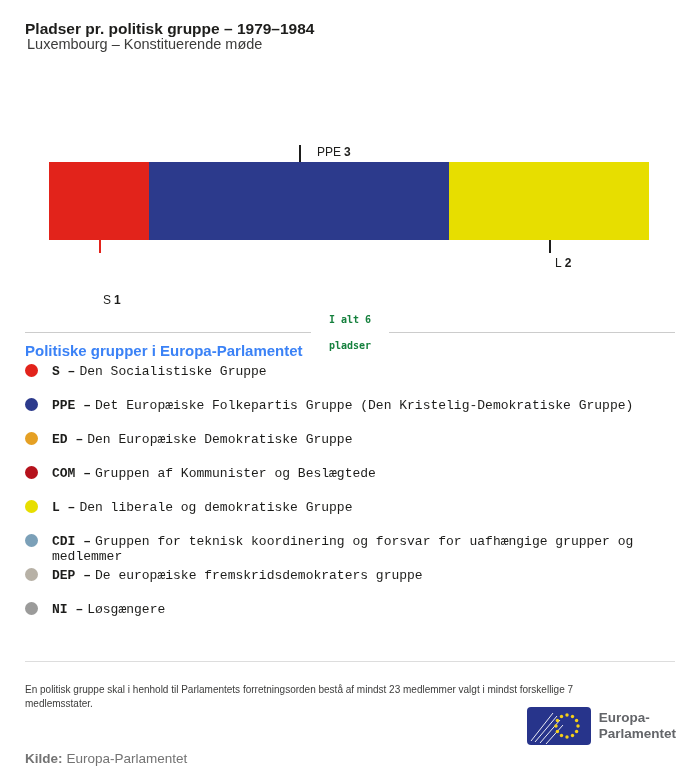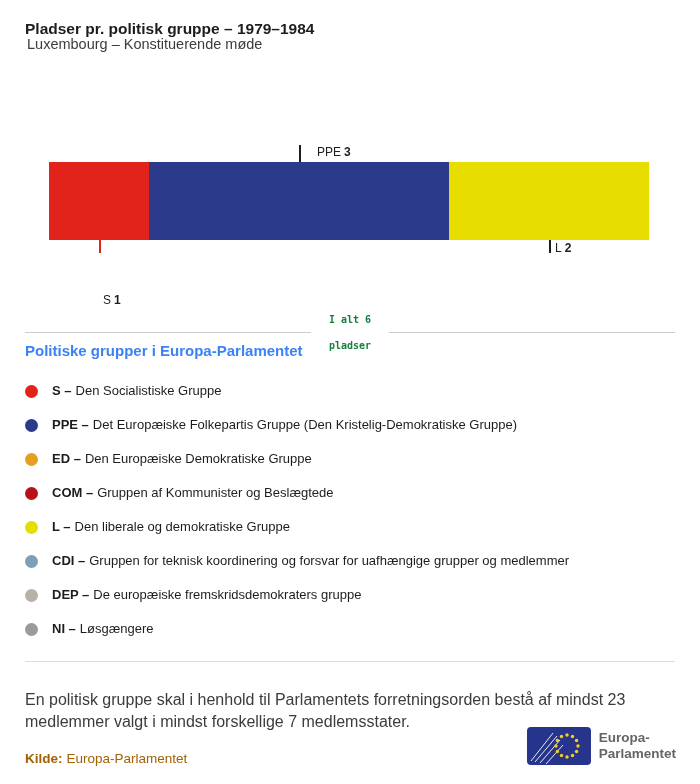--- a/index.html
+++ b/index.html
@@ -35,59 +35,59 @@
   .marker-above { bottom: 100%; display: flex; align-items: flex-start; }
   .marker-above .tick { height: 17px; }
   .marker-above .mlabel { margin-left: 16px; margin-top: 0px; }
 
   .marker-below-col { top: 100%; display: flex; flex-direction: column; align-items: flex-start; gap: 39px; }
   .marker-below-col .tick { height: 13px; }
   .marker-below-col .mlabel { margin-left: 4px; margin-top: 1px; }
 
   .marker-below-row { top: 100%; display: flex; align-items: flex-start; }
   .marker-below-row .tick { height: 13px; }
-  .marker-below-row .mlabel { margin-left: 4px; margin-top: 1px; }
+  .marker-below-row .mlabel { margin-left: 4px; margin-top: 16px; }
 
   
   .total-row {
     position: absolute; top: 300px; left: 25px; right: 25px;
     display: flex; align-items: center; gap: 18px;
   }
   .total-rule { flex: 1; height: 1px; background: #cccccc; }
   .total-text {
     font-family: "DejaVu Sans Mono", monospace;
     font-weight: 700; font-size: 10px; line-height: 1.3;
     text-align: center; color: #15803d; white-space: pre-line;
   }
 
   
   .legend-heading {
     position: absolute; top: 342px; left: 25px;
     font-size: 15px; font-weight: 700; margin: 0; color: #3b82f6;
   }
   .legend { position: absolute; top: 364px; left: 25px; right: 25px; }
-  .legend-row { display: flex; align-items: flex-end; height: 34px; }
+  .legend-row { display: flex; align-items: flex-start; height: 34px; font-family: Liberation Mono, monospace; }
   .dot {
     width: 13px; height: 13px; border-radius: 50%;
     flex: 0 0 13px; margin-right: 14px;
   }
   .legend-text { font-size: 13px; color: #1d1d1b; }
   .legend-text .code { font-weight: 700; margin-right: 4px; }
 
   
   .divider { position: absolute; top: 661px; left: 25px; right: 25px; height: 1px; background: #dddddd; }
   .footnote {
     position: absolute; top: 673px; left: 25px; width: 615px;
-    font-size: 16px; line-height: 1.4; color: #3c3c3b;
-  }
-  .source { position: absolute; top: 751px; left: 25px; font-size: 13.5px; color: #a16207; }
+    font-size: 10px; line-height: 1.4; color: #3c3c3b;
+  }
+  .source { position: absolute; top: 751px; left: 25px; font-size: 13.5px; color: #737373; }
   .source .source-label { font-weight: 700; margin-right: 4px; }
 
   .logo-block {
-    position: absolute; right: 24px; top: 727px;
+    position: absolute; right: 24px; top: 707px;
     display: flex; align-items: center; gap: 8px;
   }
   .logo-text {
     font-size: 13.5px; font-weight: 700; color: #636569; line-height: 1.15;
   }
 </style>
 </head>
 <body>
 
 <div class="page">

